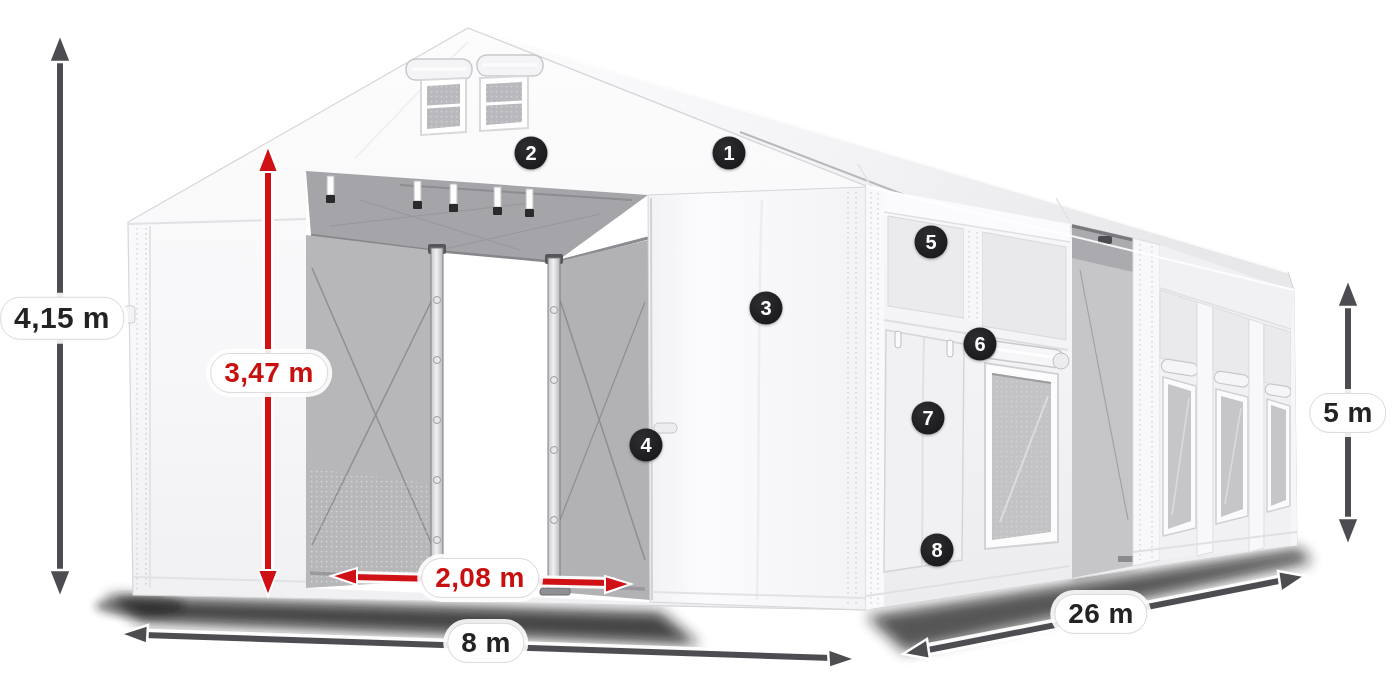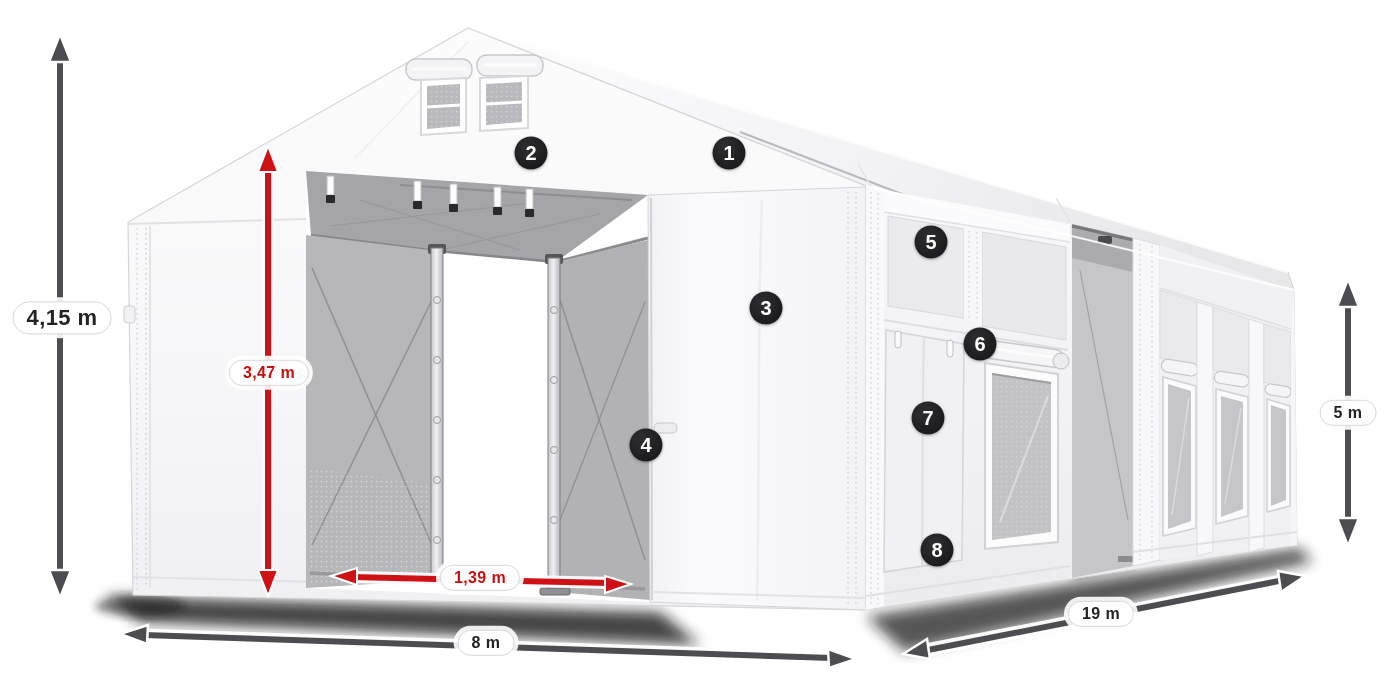--- a/index.html
+++ b/index.html
@@ -4,27 +4,27 @@
 <style>
   html,body{margin:0;padding:0;background:#ffffff;}
   #stage{
     position:relative;width:1400px;height:700px;background:#ffffff;overflow:hidden;
     font-family:"Liberation Sans", sans-serif;
   }
   #stage svg{position:absolute;left:0;top:0;}
   .pill{
     position:absolute;transform:translate(-50%,-50%);
     background:#ffffff;border:1px solid #d9d9de;border-radius:20px;
-    padding:3px 13px;font-weight:bold;font-size:16px;line-height:1.15;
+    padding:3px 13px;font-weight:bold;font-size:28px;line-height:1.15;
     color:#232325;white-space:nowrap;letter-spacing:.4px;
     box-shadow:0 0 0 4px rgba(255,255,255,.9), 0 1px 3px rgba(0,0,0,.15);
     z-index:30;
   }
   .pill.red{color:#c8100f;}
-  .pill.big{font-size:22px;}
+  .pill.big{font-size:30px;}
   .badge{
     position:absolute;transform:translate(-50%,-50%);
     width:33px;height:33px;border-radius:50%;
     background:radial-gradient(circle at 38% 32%, #2e2e31 0%, #1c1c1e 70%);
     color:#ffffff;font-weight:bold;font-size:20px;
     display:flex;align-items:center;justify-content:center;
     box-shadow:0 1px 3px rgba(0,0,0,.35);
     z-index:40;cursor:pointer;user-select:none;
   }
 </style>
@@ -314,23 +314,23 @@
       <line x1="1348" y1="300" x2="1348" y2="525" stroke="#ffffff" stroke-width="13" opacity="0.95"></line>
       <line x1="1348" y1="302" x2="1348" y2="523" stroke="#4d4d51" stroke-width="6"></line>
       <polygon points="1348,279 1337,307 1359,307" fill="#4d4d51" stroke="#ffffff" stroke-width="2.5"></polygon>
       <polygon points="1348,546 1337,518 1359,518" fill="#4d4d51" stroke="#ffffff" stroke-width="2.5"></polygon>
     </g>
   </g>
 </svg>
 
 <div class="pill big" style="left:62px;top:318px">4,15 m</div>
 <div class="pill red" style="left:269px;top:373px">3,47 m</div>
-<div class="pill red" style="left:480px;top:578px">1,39 m</div>
+<div class="pill red" style="left:480px;top:578px">2,08 m</div>
 <div class="pill" style="left:486px;top:643px">8 m</div>
-<div class="pill" style="left:1101px;top:614px">19 m</div>
+<div class="pill" style="left:1101px;top:614px">26 m</div>
 <div class="pill" style="left:1348px;top:413px">5 m</div>
 
 <div class="badge" style="left:729px;top:153px">1</div>
 <div class="badge" style="left:531px;top:153px">2</div>
 <div class="badge" style="left:766px;top:308px">3</div>
 <div class="badge" style="left:646px;top:445px">4</div>
 <div class="badge" style="left:931px;top:242px">5</div>
 <div class="badge" style="left:980px;top:344px">6</div>
 <div class="badge" style="left:928px;top:418px">7</div>
 <div class="badge" style="left:937px;top:550px">8</div>

